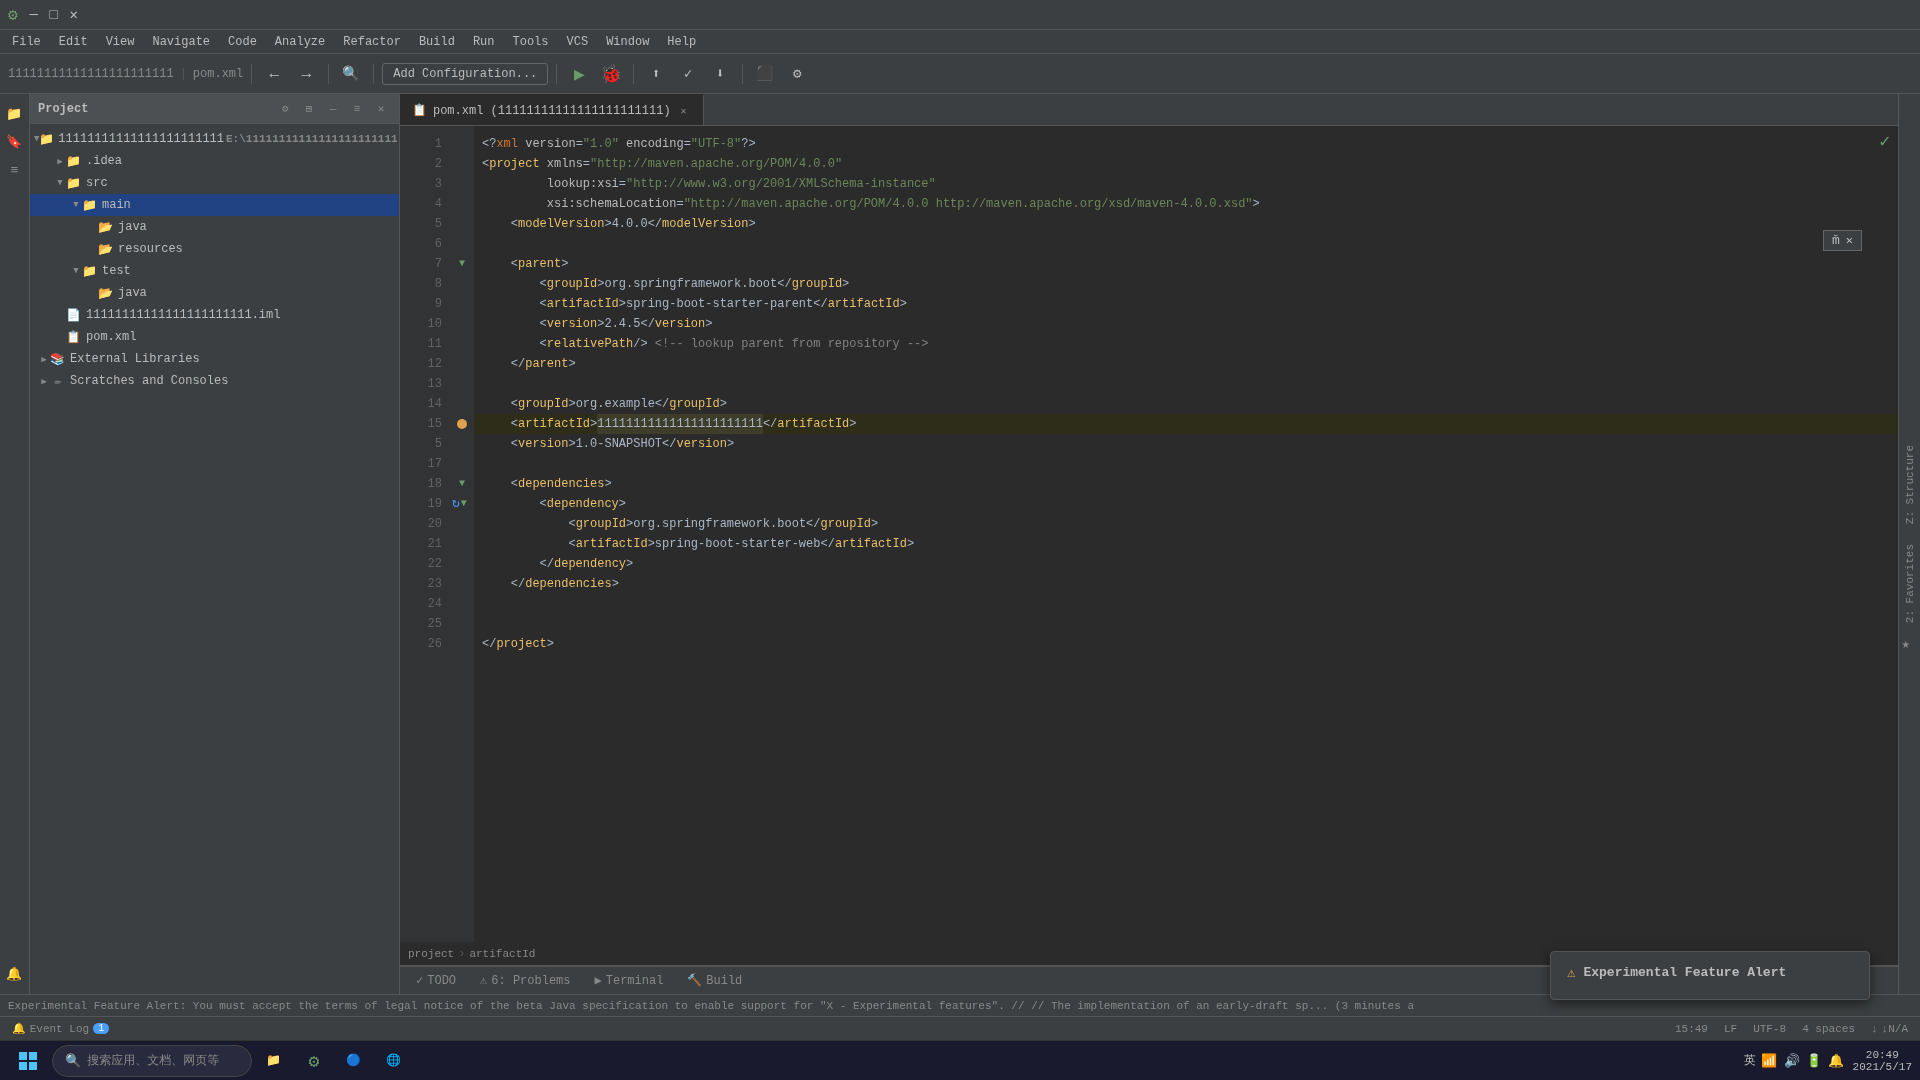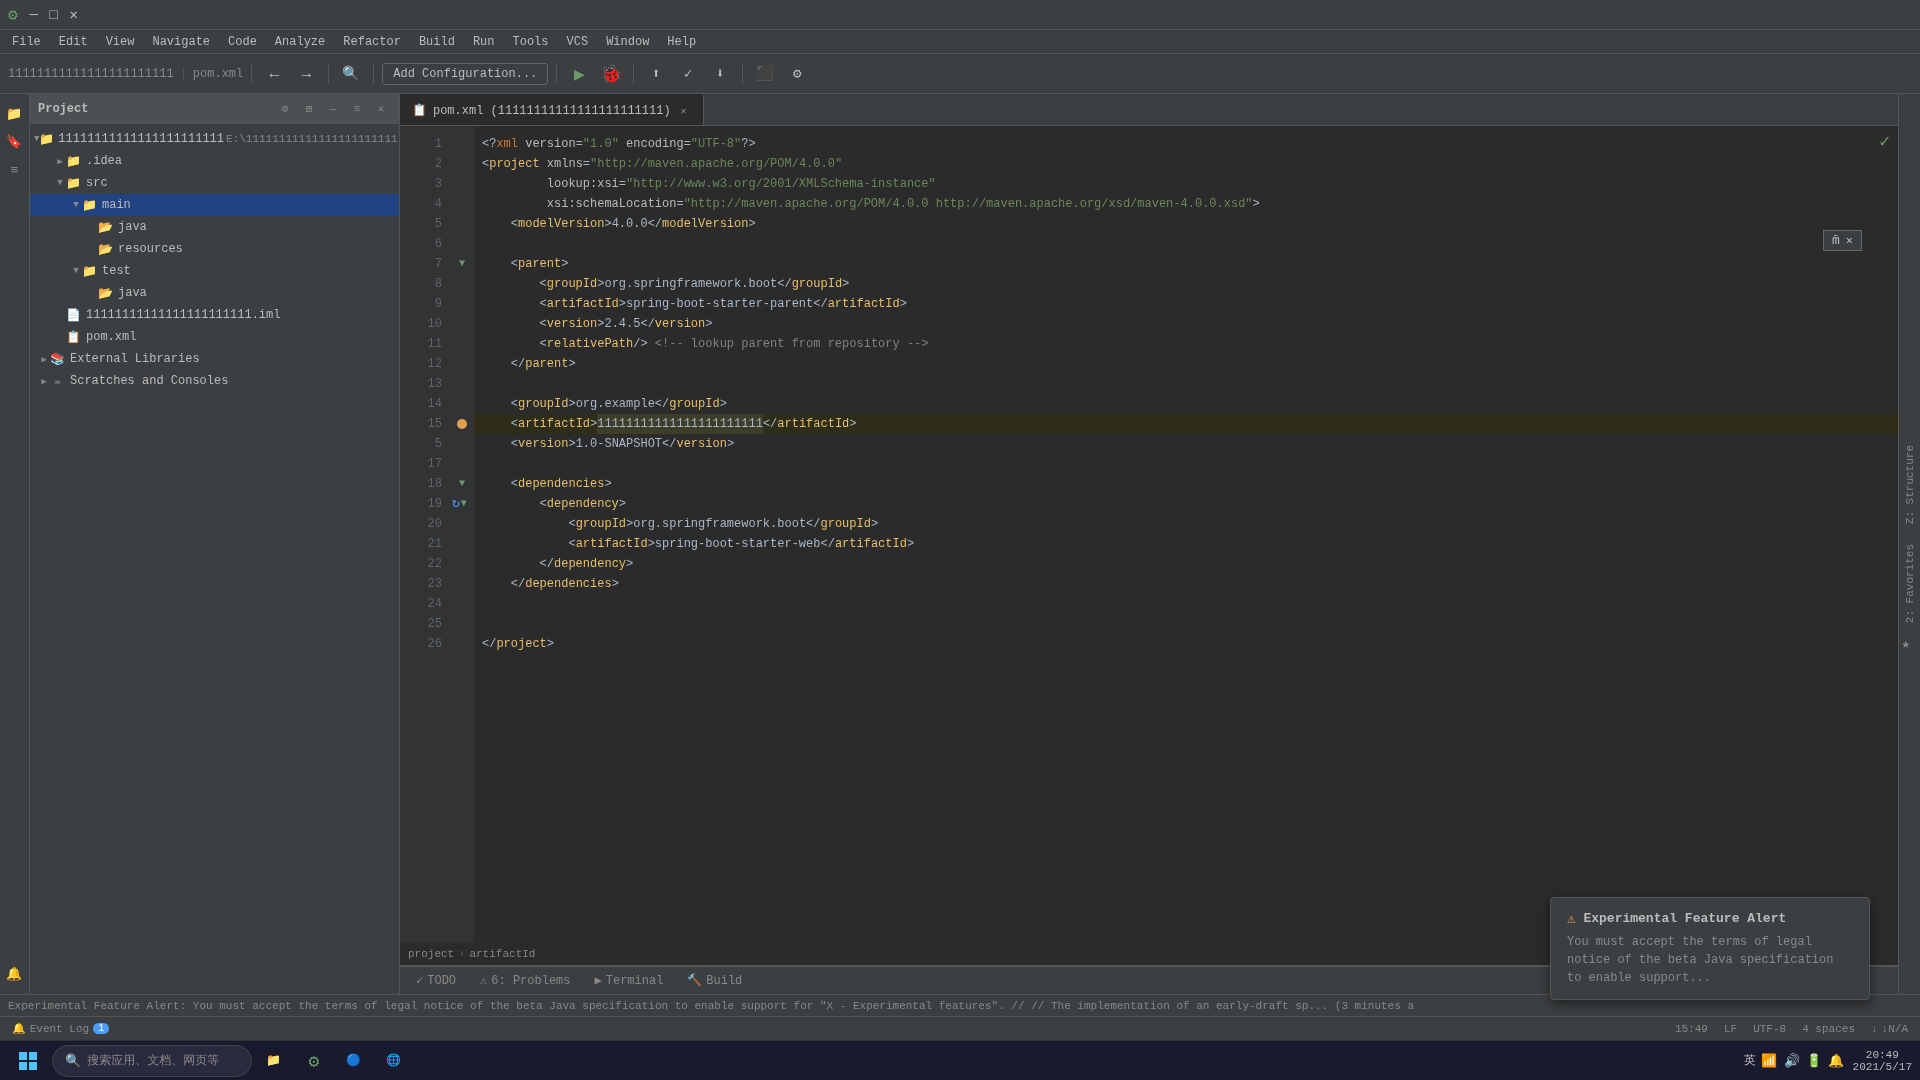--- a/index.html
+++ b/index.html
@@ -199,21 +199,21 @@
       align-items: center;
       justify-content: center;
       margin-right: 4px;
       font-size: 12px;
     }
     .tree-label {
       color: #bbb;
       font-size: 12px;
     }
     .tree-label.module { color: #bbb; font-weight: normal; }
-    .tree-label.path { color: #888; font-size: 11px; margin-left: 2px; }
+    .tree-label.path { color: #888; font-size: 11px; margin-left: 2px; font-weight: bold; }
     .folder-icon { color: #c4a44a; }
     .java-folder { color: #4a9eff; }
     .res-folder { color: #8a9c4a; }
     .xml-icon { color: #e0a050; }
     .iml-icon { color: #6a9c6a; }
 
     
     .editor-area {
       flex: 1;
       display: flex;
@@ -926,14 +926,13 @@
       <div>2021/5/17</div>
     </div>
   </div>
 </div>
 
 <div class="notification">
   <div class="notification-title">
     <span class="notification-icon">⚠</span>
     <span>Experimental Feature Alert</span>
   </div>
-  <div class="notification-body">You must accept the terms of legal notice of the beta Java specification to enable support...</div>
 </div>
 
 </body></html>

